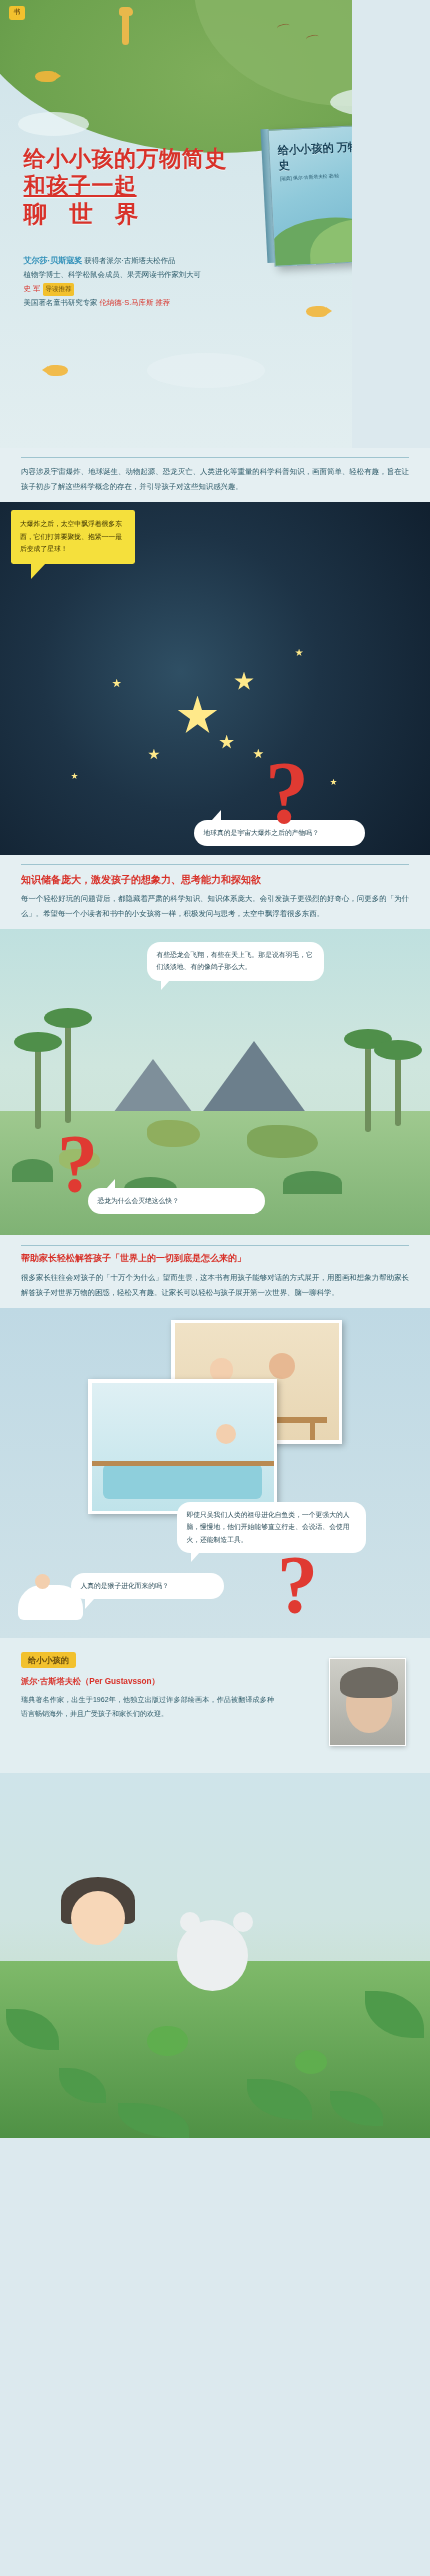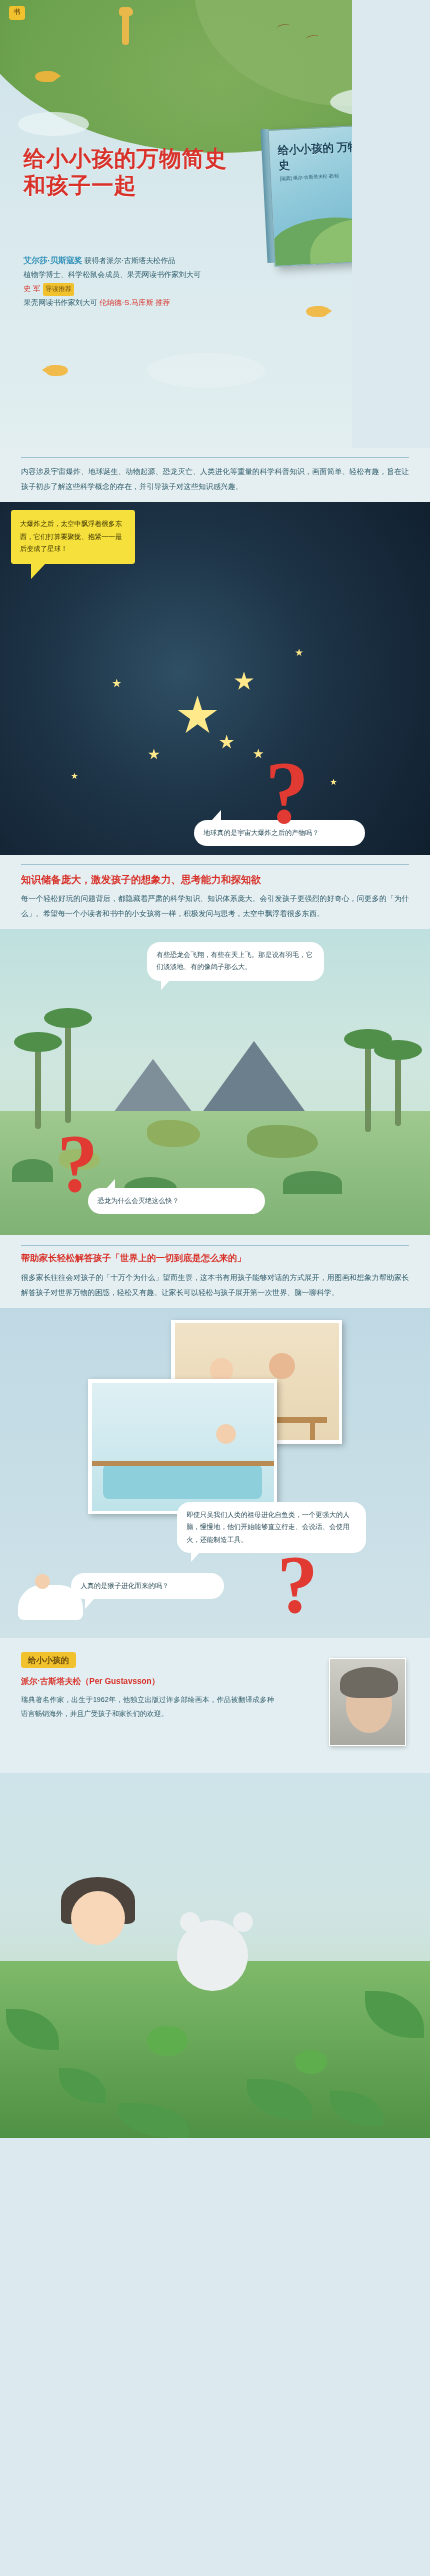--- a/index.html
+++ b/index.html
@@ -66,21 +66,21 @@
   .hero-title .l2,
   .hero-title .l3 {
     display: block;
     color: #d8322a;
     font-weight: bold;
     letter-spacing: 0.6px;
     line-height: 1.22;
     text-shadow: 0 1.2px 0 rgba(255,255,255,.55);
   }
   .hero-title .l1 { font-size: 22px; }
-  .hero-title .l2 { font-size: 22px; }
+  .hero-title .l2 { font-size: 22px; text-decoration: underline; }
   .hero-title .l3 { font-size: 23.6px; letter-spacing: 7.7px; }
 
   .book-cover {
     position: absolute;
     left: 271px; top: 127px;
     width: 106px; height: 137px;
     background: linear-gradient(160deg, #b9dce6 0%, #8fc9da 45%, #6fb3cc 100%);
     border: 0.6px solid #7fa9b7;
     box-shadow: 3.5px 4.1px 8.2px rgba(0,0,0,.28);
     transform: rotate(-3deg);
@@ -493,20 +493,21 @@
     <div class="hero-bird" style="left:377px; top:17.7px;"></div>
 
     <div class="hero-fish" style="left:35px; top:71px;"></div>
     <div class="hero-fish" style="left:359px; top:194px; transform:scaleX(-1);"></div>
     <div class="hero-fish" style="left:306px; top:306px;"></div>
     <div class="hero-fish" style="left:47px; top:365px; transform:scaleX(-1);"></div>
 
     <div class="hero-title">
       <span class="l1">给小小孩的万物简史</span>
       <span class="l2">和孩子一起</span>
+      <span class="l3">聊 世 界</span>
     </div>
 
     <div class="book-spine"></div>
     <div class="book-cover">
       <div class="bc-ground"></div>
       <div class="bc-ground2"></div>
       <div class="bc-title">给小小孩的
 万物简史</div>
       <div class="bc-sub">[瑞典] 佩尔·古斯塔夫松 著/绘</div>
     </div>
@@ -517,21 +518,21 @@
         <span>获得者派尔·古斯塔夫松作品</span>
       </div>
       <div class="row">
         <span>植物学博士、科学松鼠会成员、果壳网读书作家刘大可</span>
       </div>
       <div class="row">
         <span class="name">史 军</span>
         <span class="tag">导读推荐</span>
       </div>
       <div class="row">
-        <span>果壳网读书作家刘大可</span>
+        <span>美国著名童书研究专家</span>
         <span class="name">伦纳德·S.马库斯 推荐</span>
       </div>
     </div>
   </div>
 
   <div class="band">
     <div class="rule"></div>
     <p>内容涉及宇宙爆炸、地球诞生、动物起源、恐龙灭亡、人类进化等重量的科学科普知识，画面简单、轻松有趣，旨在让孩子初步了解这些科学概念的存在，并引导孩子对这些知识感兴趣。</p>
   </div>
 

